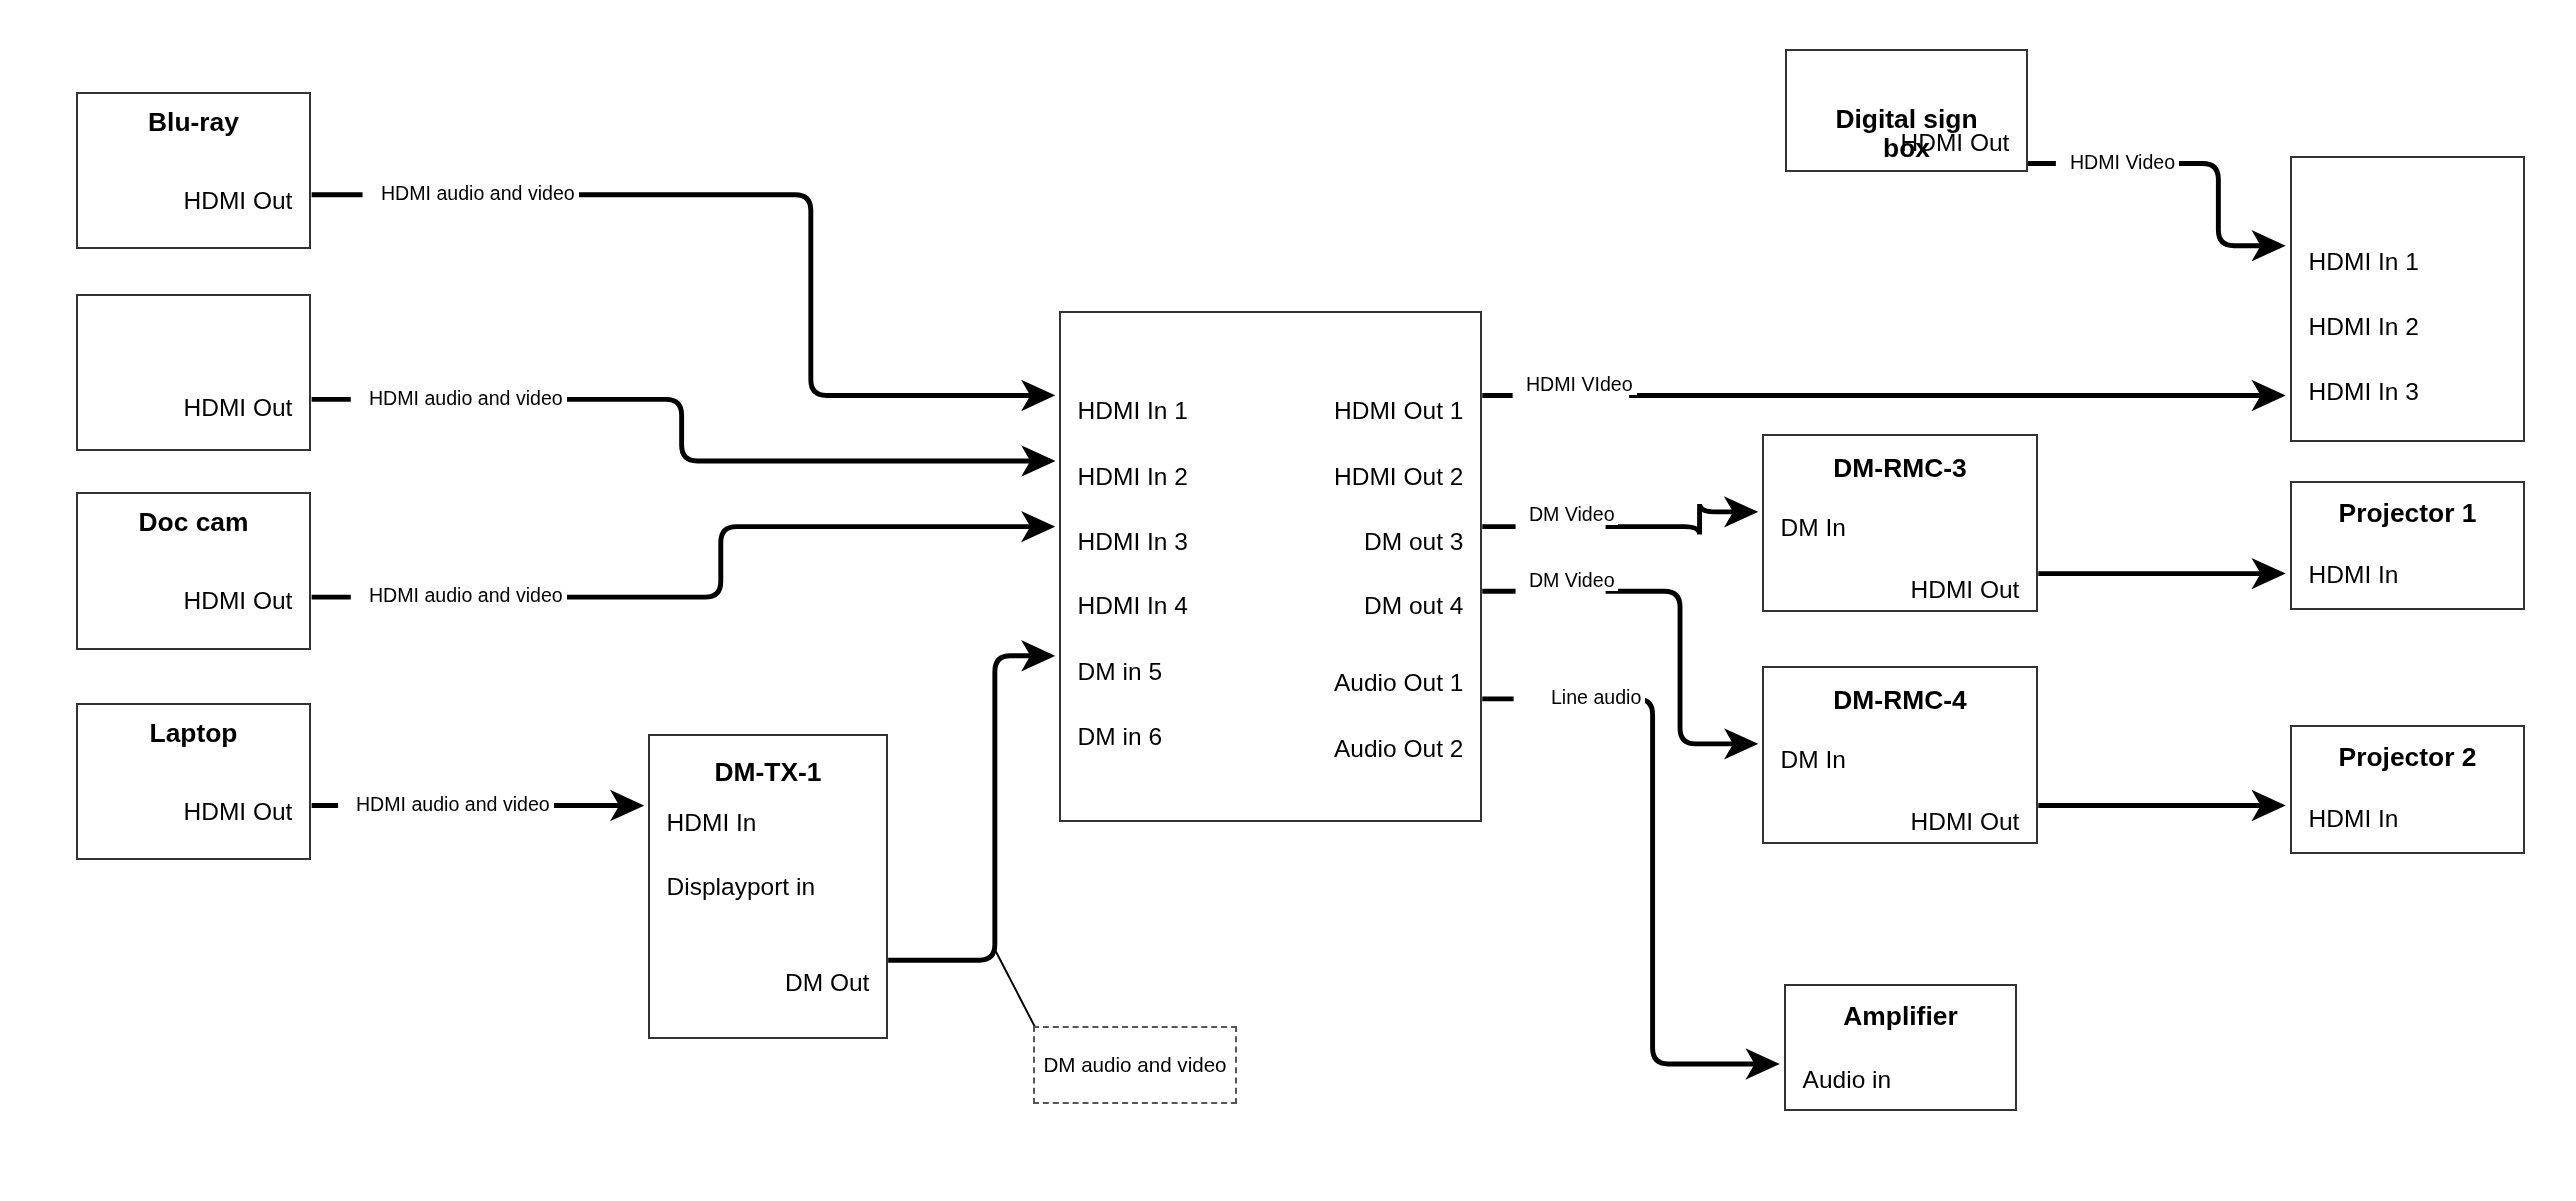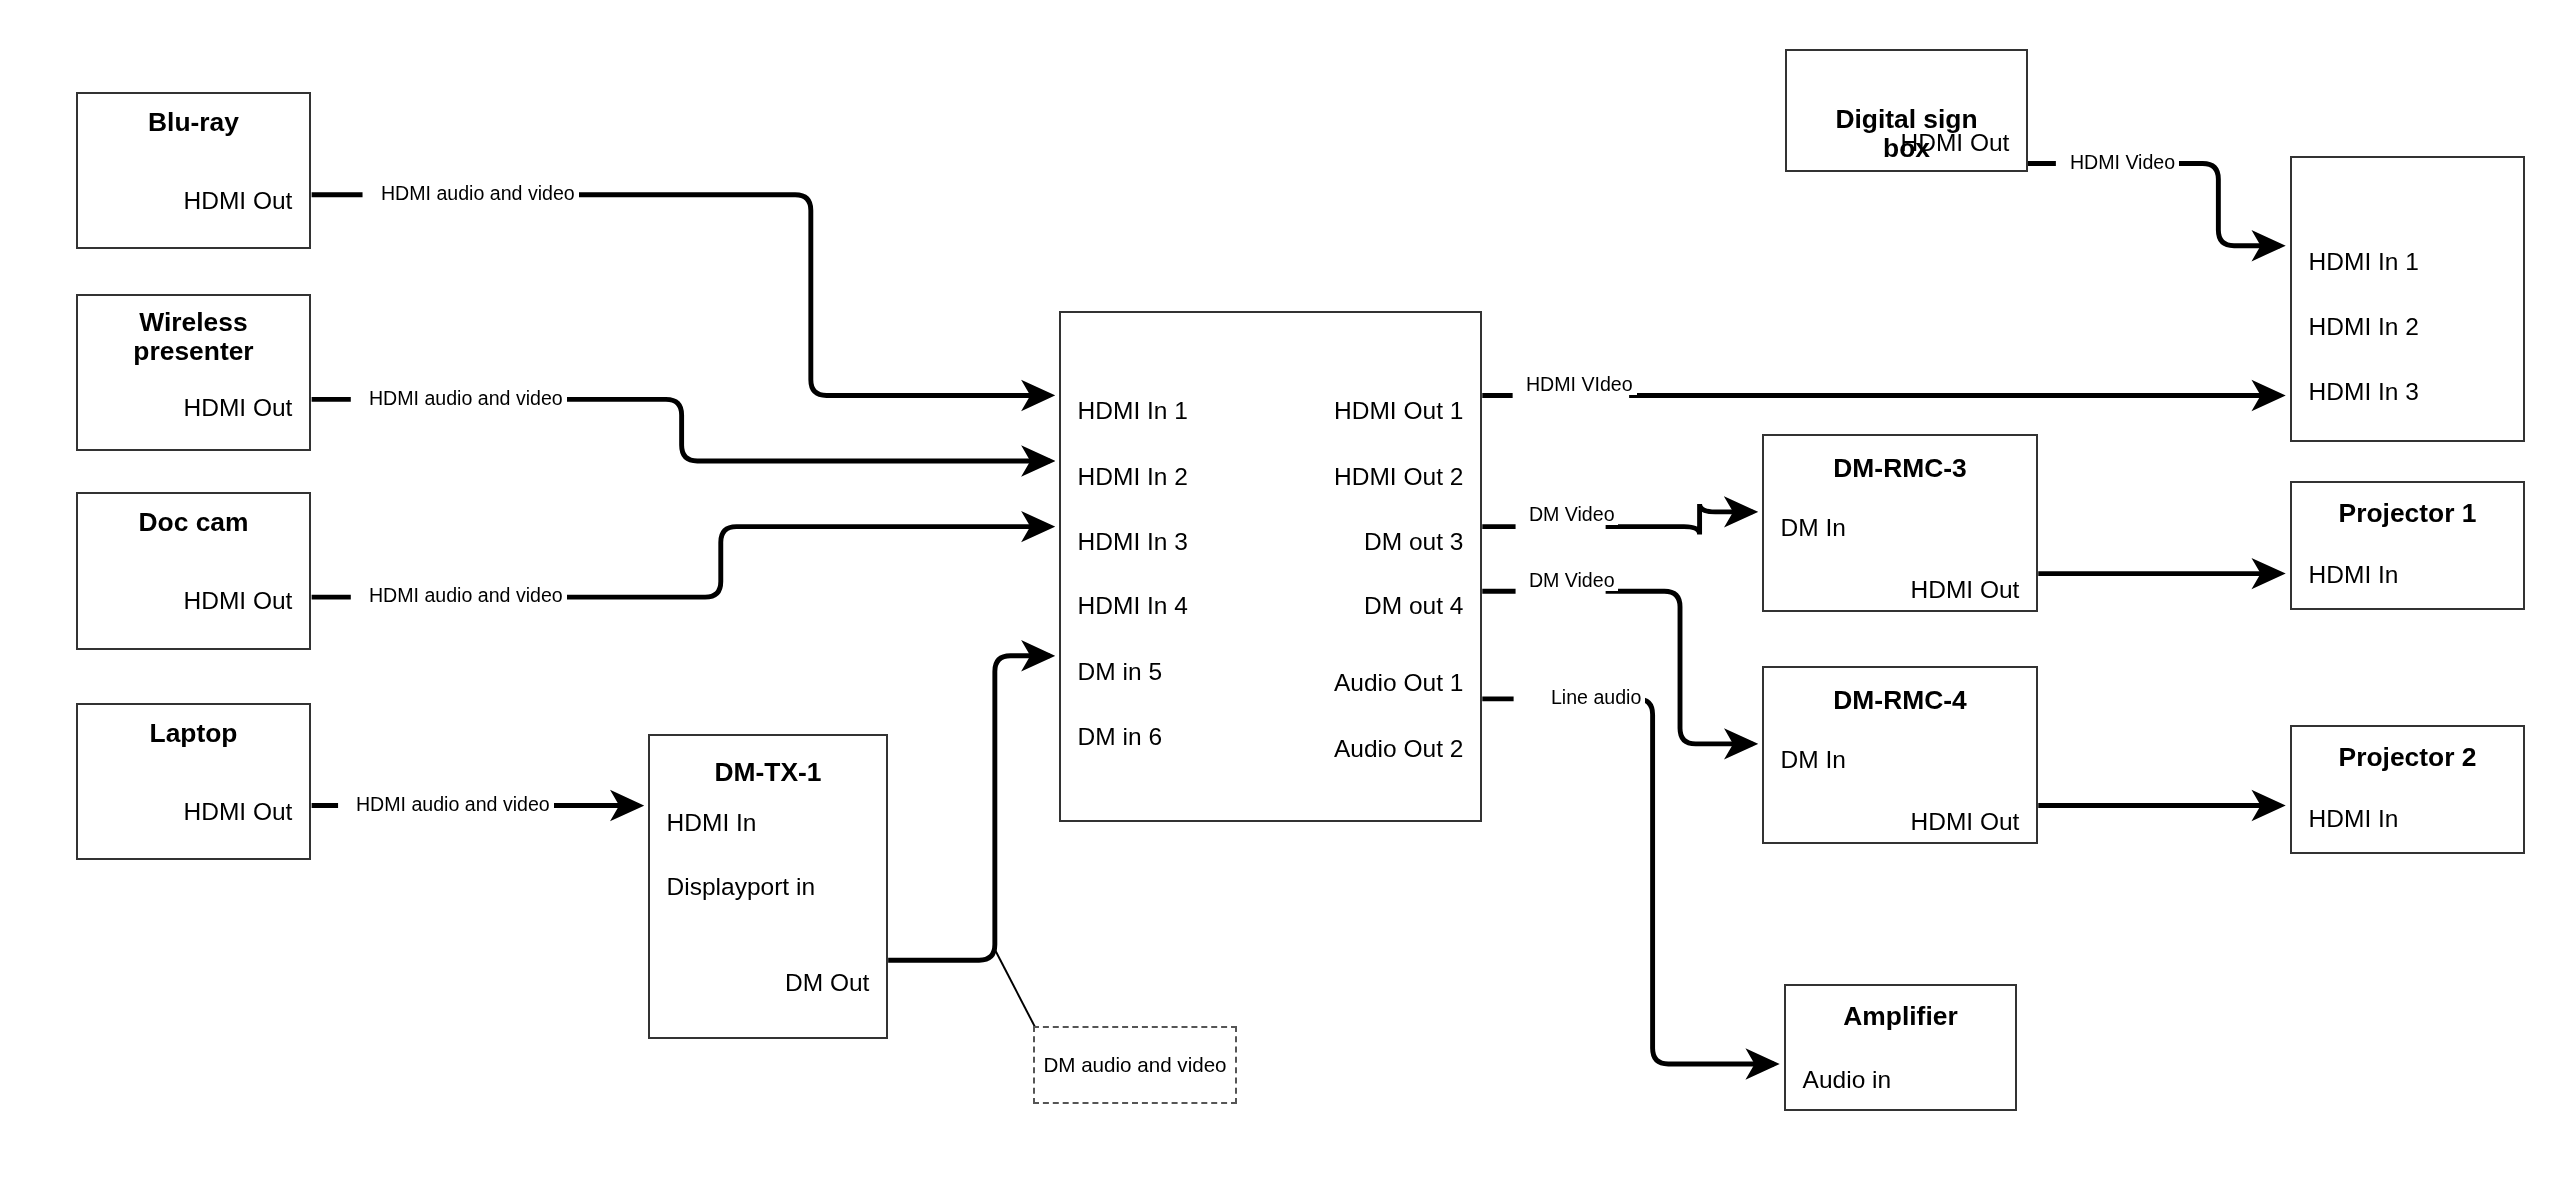--- a/index.html
+++ b/index.html
@@ -114,22 +114,20 @@
 
     <path d="M 1016 970 L 1060 1055" fill="none" stroke="#000000" stroke-width="2"></path>
   </svg>
 
   <div id="nodes-layer">
       <div class="node" style="left: 76px; top: 92px; width: 235px; height: 157px;">
         <div class="title" style="top: 13.7px; white-space: pre-line;">Blu-ray</div>
         <div class="port right" style="top: 93px;">HDMI Out</div>
       </div>
       <div class="node" style="left: 76px; top: 294px; width: 235px; height: 157px;">
-        <div class="title" style="top: 11.7px; white-space: pre-line;">Wireless
-presenter</div>
         <div class="port right" style="top: 98px;">HDMI Out</div>
       </div>
       <div class="node" style="left: 76px; top: 492px; width: 235px; height: 158px;">
         <div class="title" style="top: 13.7px; white-space: pre-line;">Doc cam</div>
         <div class="port right" style="top: 93px;">HDMI Out</div>
       </div>
       <div class="node" style="left: 76px; top: 703px; width: 235px; height: 157px;">
         <div class="title" style="top: 13.7px; white-space: pre-line;">Laptop</div>
         <div class="port right" style="top: 93px;">HDMI Out</div>
       </div>

